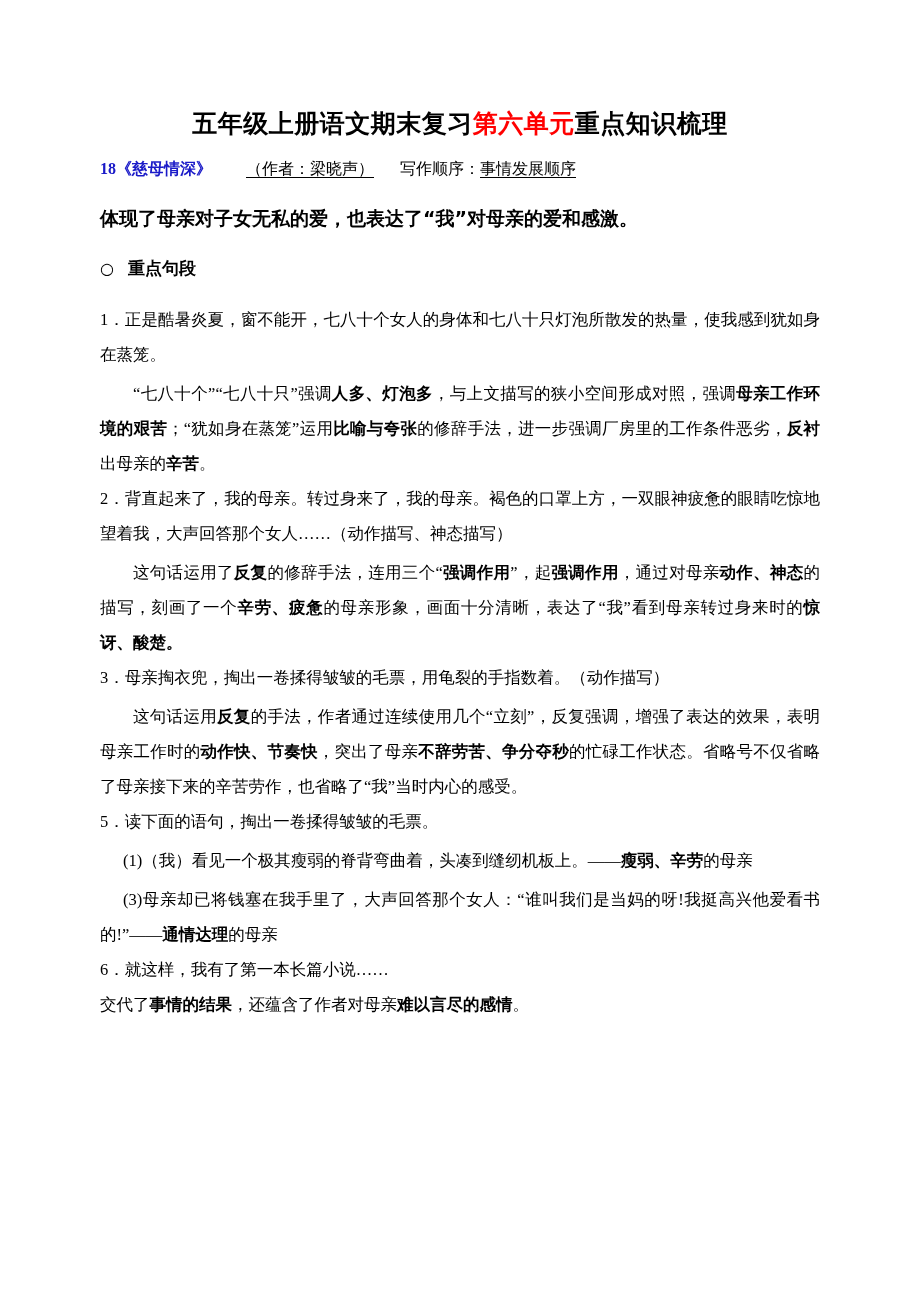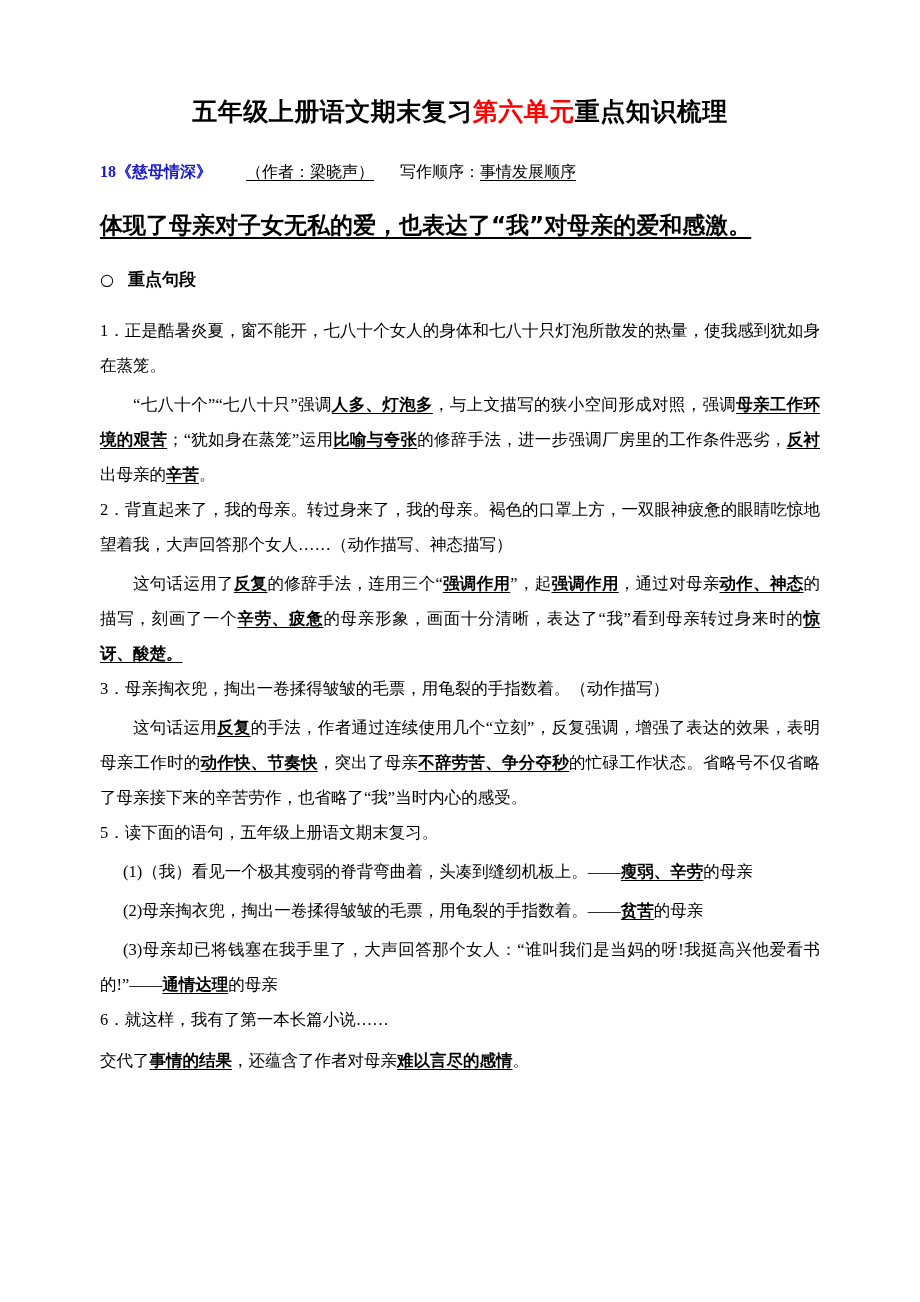--- a/index.html
+++ b/index.html
@@ -12,21 +12,21 @@
     height: 1302px;
     font-family: "Liberation Serif", "DejaVu Serif", serif;
     color: #000000;
     overflow: hidden;
   }
   .page {
     position: relative;
     width: 920px;
     height: 1302px;
     box-sizing: border-box;
-    padding: 0 100px 0 100px;
+    padding: 12px 100px 0 100px;
   }
   .doc-title {
     margin: 0;
     padding-top: 96px;
     text-align: center;
     font-size: 25px;
     font-weight: bold;
     line-height: 1.25;
     letter-spacing: 0.5px;
     white-space: nowrap;
@@ -37,41 +37,39 @@
 
   
   .line {
     font-size: 16.5px;
     line-height: 35px;
     margin: 0;
     text-align: justify;
     text-justify: inter-ideograph;
   }
   .lead-title {
-    margin-top: 30px;
+    margin-top: 15px;
     font-size: 16px;
     line-height: 30px;
     white-space: nowrap;
   }
   .blue-bold {
     color: #1a1ac8;
     font-weight: bold;
   }
   .u { text-decoration: underline; text-underline-offset: 3px; }
   .bu {
     font-weight: bold;
-    text-decoration: underline;
     text-underline-offset: 3px;
     font-family: "DejaVu Sans", "Liberation Sans", sans-serif;
   }
   .summary-line {
-    font-size: 23px;
+    font-size: 19px;
     line-height: 30px;
     font-weight: bold;
-    text-decoration: underline;
     text-underline-offset: 4px;
     font-family: "DejaVu Sans", "Liberation Sans", sans-serif;
     white-space: nowrap;
   }
   .section-head {
     margin-top: 10px;
     font-size: 17px;
     line-height: 32px;
     font-weight: bold;
     font-family: "DejaVu Sans", "Liberation Sans", sans-serif;
@@ -88,21 +86,20 @@
     text-indent: 2em;
   }
   .sub-para {
     margin-top: 4px;
     text-indent: 1.4em;
   }
   .nowrap-para {
     white-space: nowrap;
   }
   .final-para {
-    margin-top: 6px;
     white-space: nowrap;
   }
 </style>
 </head>
 <body>
 
 <div class="page">
 
   <h1 class="doc-title">
     <span>五年级上册语文期末复习</span><span class="red">第六单元</span><span>重点知识梳理</span>
@@ -134,30 +131,27 @@
 
   <p class="line num-para">
     <span>3．</span><span>母亲掏衣兜，掏出一卷揉得皱皱的毛票，用龟裂的手指数着。（动作描写）</span>
   </p>
 
   <p class="line indent-para">
     <span>这句话运用</span><span class="bu">反复</span><span>的手法，作者通过连续使用几个“立刻”，反复强调，增强了表达的效果，表明母亲工作时的</span><span class="bu">动作快、节奏快</span><span>，突出了母亲</span><span class="bu">不辞劳苦、争分夺秒</span><span>的忙碌工作状态。省略号不仅省略了母亲接下来的辛苦劳作，也省略了“我”当时内心的感受。</span>
   </p>
 
   <p class="line num-para">
-    <span>5．</span><span>读下面的语句，五年级上册语文期末复习。</span>
+    <span>5．</span><span>读下面的语句，掏出一卷揉得皱皱的毛票。</span>
   </p>
 
   <p class="line sub-para">
     <span>(1)</span><span>（我）看见一个极其瘦弱的脊背弯曲着，头凑到缝纫机板上。</span><span>——</span><span class="bu">瘦弱、辛劳</span><span>的母亲</span>
   </p>
 
-  <p class="line sub-para">
-    <span>(2)</span><span>母亲掏衣兜，掏出一卷揉得皱皱的毛票，用龟裂的手指数着。</span><span>——</span><span class="bu">贫苦</span><span>的母亲</span>
-  </p>
 
   <p class="line sub-para">
     <span>(3)</span><span>母亲却已将钱塞在我手里了，大声回答那个女人：“谁叫我们是当妈的呀!我挺高兴他爱看书的!”</span><span>——</span><span class="bu">通情达理</span><span>的母亲</span>
   </p>
 
 
   <p class="line nowrap-para">
     <span>6．</span><span>就这样，我有了第一本长篇小说……</span>
   </p>
   <p class="line final-para">

